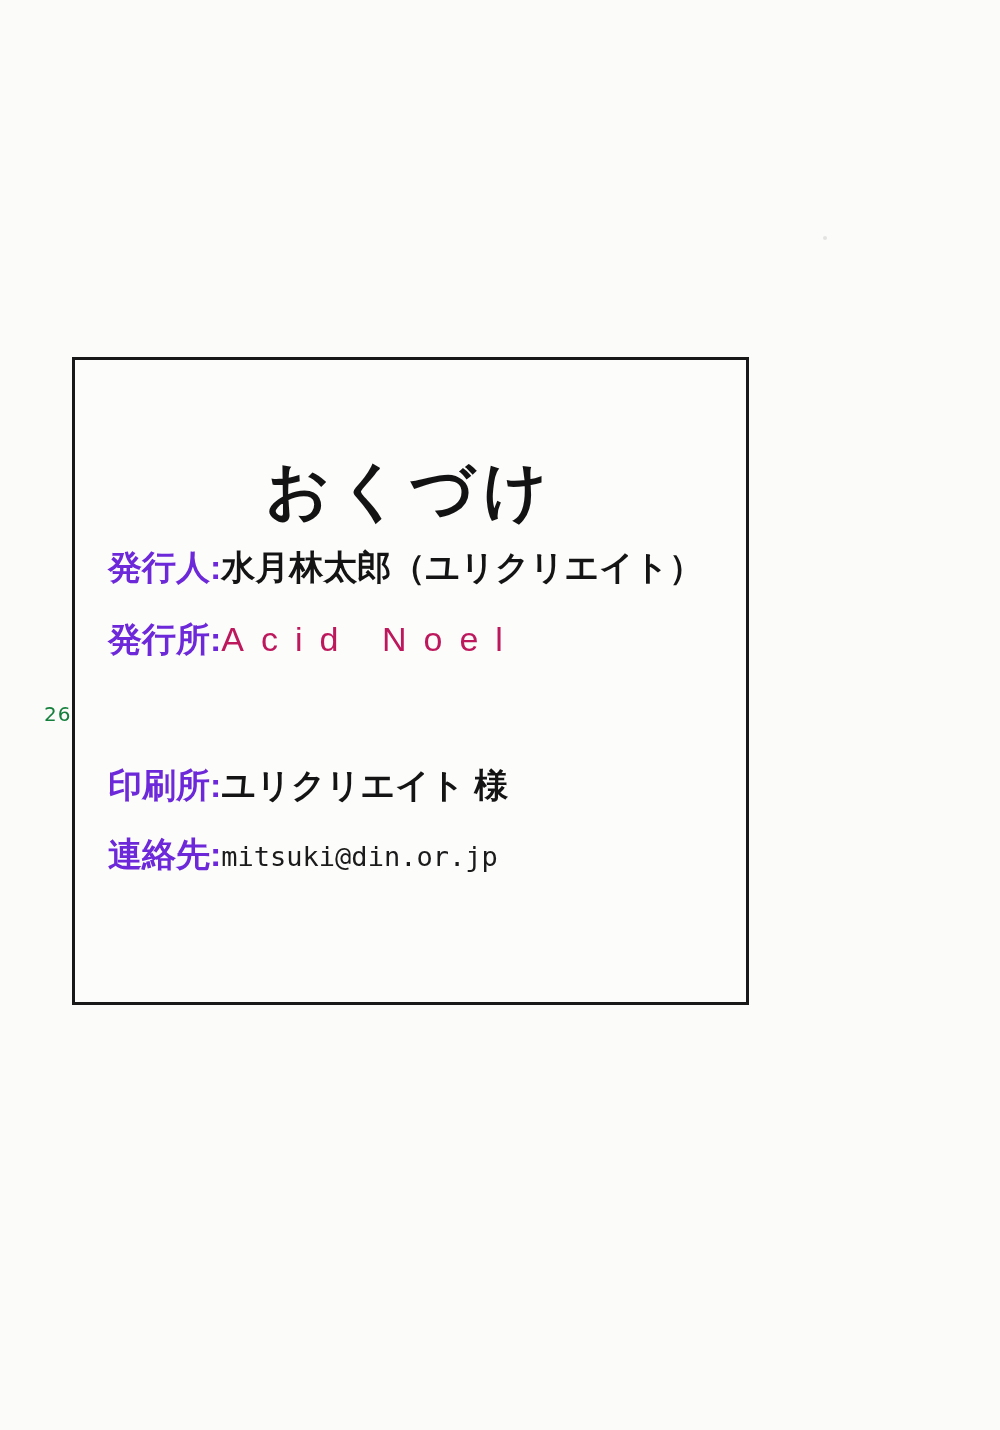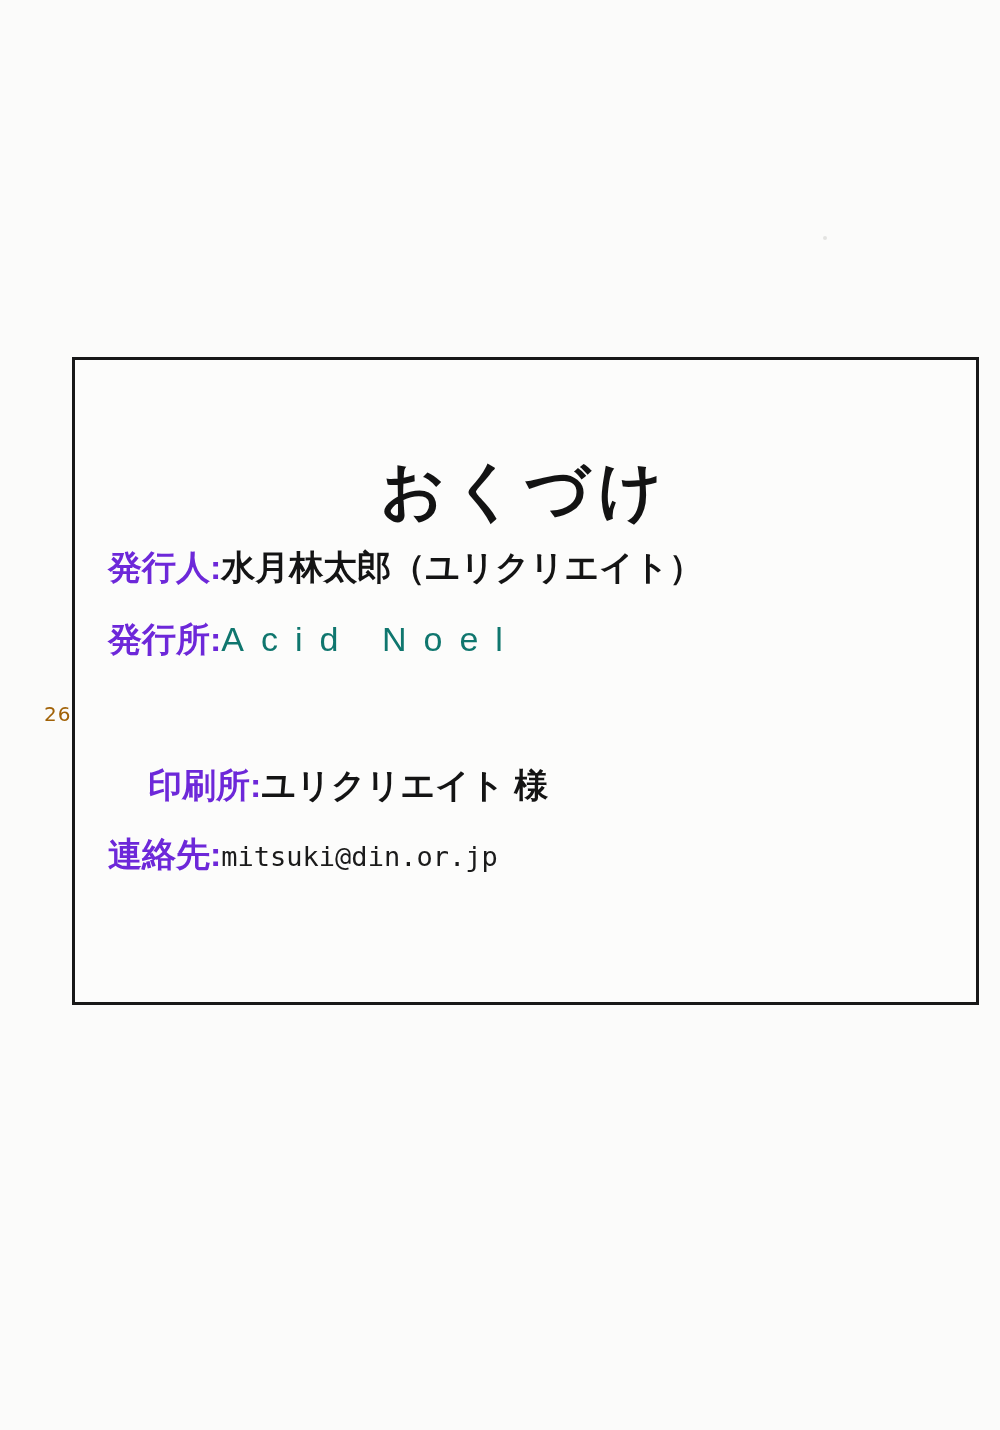--- a/index.html
+++ b/index.html
@@ -19,29 +19,29 @@
     font-family: "Liberation Sans", sans-serif;
     color: #161616;
   }
 
   .page-number {
     position: absolute;
     left: 44px;
     top: 702px;
     font-size: 20px;
     letter-spacing: 1px;
-    color: #a16207;
+    color: #15803d;
     font-family: "DejaVu Sans", "Liberation Sans", sans-serif;
   }
 
   .colophon-box {
     position: absolute;
     left: 72px;
     top: 357px;
-    width: 907px;
+    width: 677px;
     height: 648px;
     border: 3px solid #181818;
     background: #fcfcfb;
   }
 
   .colophon-title {
     position: absolute;
     top: 88px;
     left: 0;
     right: 0;
@@ -57,21 +57,21 @@
     position: absolute;
     left: 33px;
     white-space: nowrap;
     font-size: 34px;
     line-height: 1;
   }
 
   .line-1 { top: 190px; }
   .line-2 { top: 262px; }
   .line-3 { top: 335px; }
-  .line-4 { top: 408px; margin-left: 40px; }
+  .line-4 { top: 408px; }
   .line-5 { top: 477px; }
   .line-6 { top: 549px; }
 
   .lbl {
     font-weight: 700;
     color: #6d28d9;
   }
 
   .lbl--light {
     font-weight: 400;
@@ -80,21 +80,21 @@
   }
 
   .val--cjk {
     font-weight: 700;
     color: #141414;
   }
 
   .val--wide {
     font-weight: 400;
     letter-spacing: 17px;
-    color: #0f766e;
+    color: #be185d;
   }
 
   .val--date {
     font-weight: 400;
     letter-spacing: 12px;
     color: #1b1b1b;
   }
 
   .val--mono {
     font-family: "DejaVu Sans Mono", "Liberation Mono", monospace;

